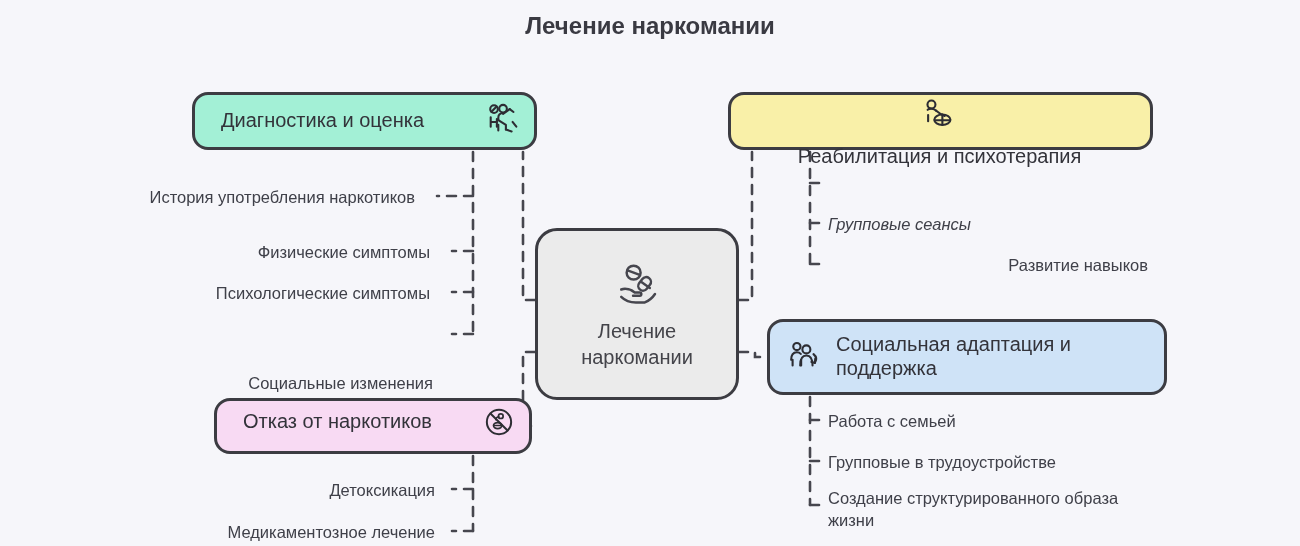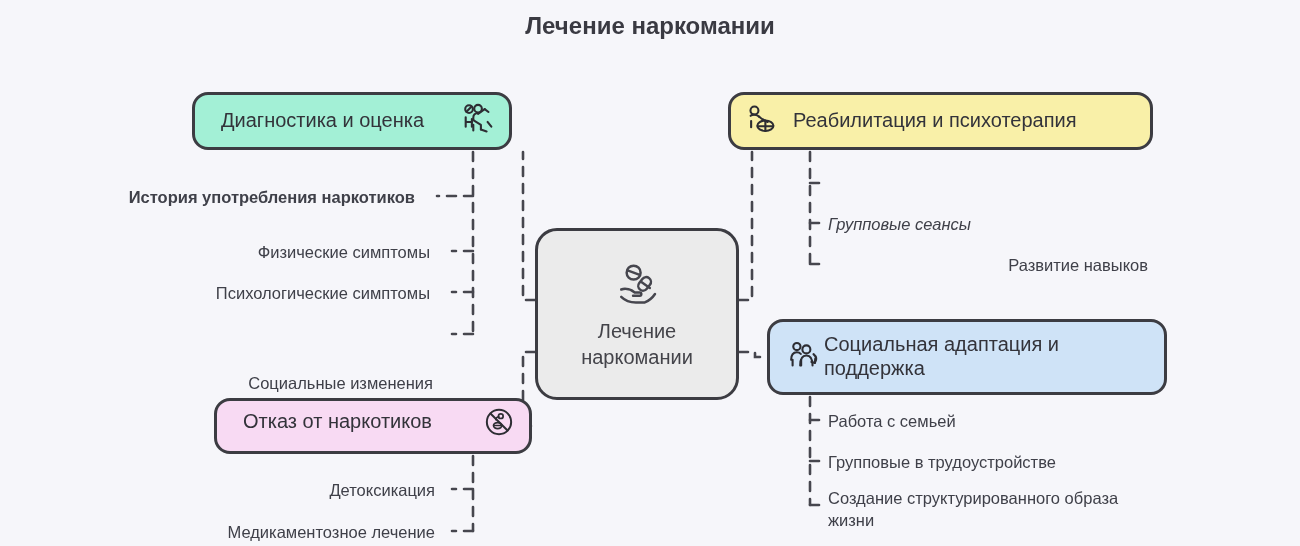--- a/index.html
+++ b/index.html
@@ -47,35 +47,37 @@
   }
   .node .label {
     color: #33333a;
     font-size: 20px;
     line-height: 1.18;
     white-space: pre-line;
   }
 
   
   #node-diagnostics {
-    left: 192px; top: 92px; width: 320px; height: 58px;
+    left: 192px; top: 92px; width: 345px; height: 58px;
     background: #a3f0d6;
     padding: 0 10px 0 26px;
     justify-content: space-between;
   }
   #node-rehab {
     left: 728px; top: 92px; width: 425px; height: 58px;
     background: #f9f0a8;
     padding: 0 14px 0 12px;
     gap: 10px;
+    flex-direction: column;
   }
   #node-social {
     left: 767px; top: 319px; width: 400px; height: 76px;
     background: #cfe3f7;
     padding: 0 14px 0 14px;
+    gap: 12px;
   }
   #node-refusal {
     left: 214px; top: 398px; width: 318px; height: 56px;
     background: #f8daf3;
     padding: 0 10px 8px 26px;
     justify-content: space-between;
   }
   #node-center {
     left: 535px; top: 228px; width: 204px; height: 172px;
     background: #ebebeb;
@@ -190,21 +192,21 @@
         <path d="M19 12.5 L26 7.5"></path>
         <path d="M26 7.5 L30 10.5"></path>
         <path d="M6 16 L6 26 M6 21 L12.5 21"></path>
         <path d="M12.5 18 L12.5 26"></path>
         <path d="M14 19 L22 24 L22 29"></path>
         <path d="M14 24 L14 30 M22 29 L28 31"></path>
         <path d="M29 21 L33 26"></path>
       </svg>
     </span>
   </div>
-  <div class="leaf right-align" style="left:100px; top:186px; width:315px;font-weight:bold;">История употребления наркотиков</div>
+  <div class="leaf right-align" style="left:100px; top:186px; width:315px;">История употребления наркотиков</div>
   <div class="leaf right-align" style="left:130px; top:241px; width:300px;text-align:right;">Физические симптомы</div>
   <div class="leaf right-align" style="left:130px; top:282px; width:300px;">Психологические симптомы</div>
   <div class="leaf right-align" style="left:130px; top:324px; width:303px;margin-top:48px;">Социальные изменения</div>
 
   <div class="node" id="node-rehab">
     <span class="icon">
       <svg viewBox="0 0 40 40" width="38" height="38" fill="none" stroke="#2d2d33" stroke-width="2.2" stroke-linecap="round" stroke-linejoin="round">
         <circle cx="11" cy="9" r="4.2"></circle>
         <path d="M7 14.5 C9 12.8 13.5 12.8 16 15.5"></path>
         <path d="M7.5 20 L7.5 26.5"></path>

